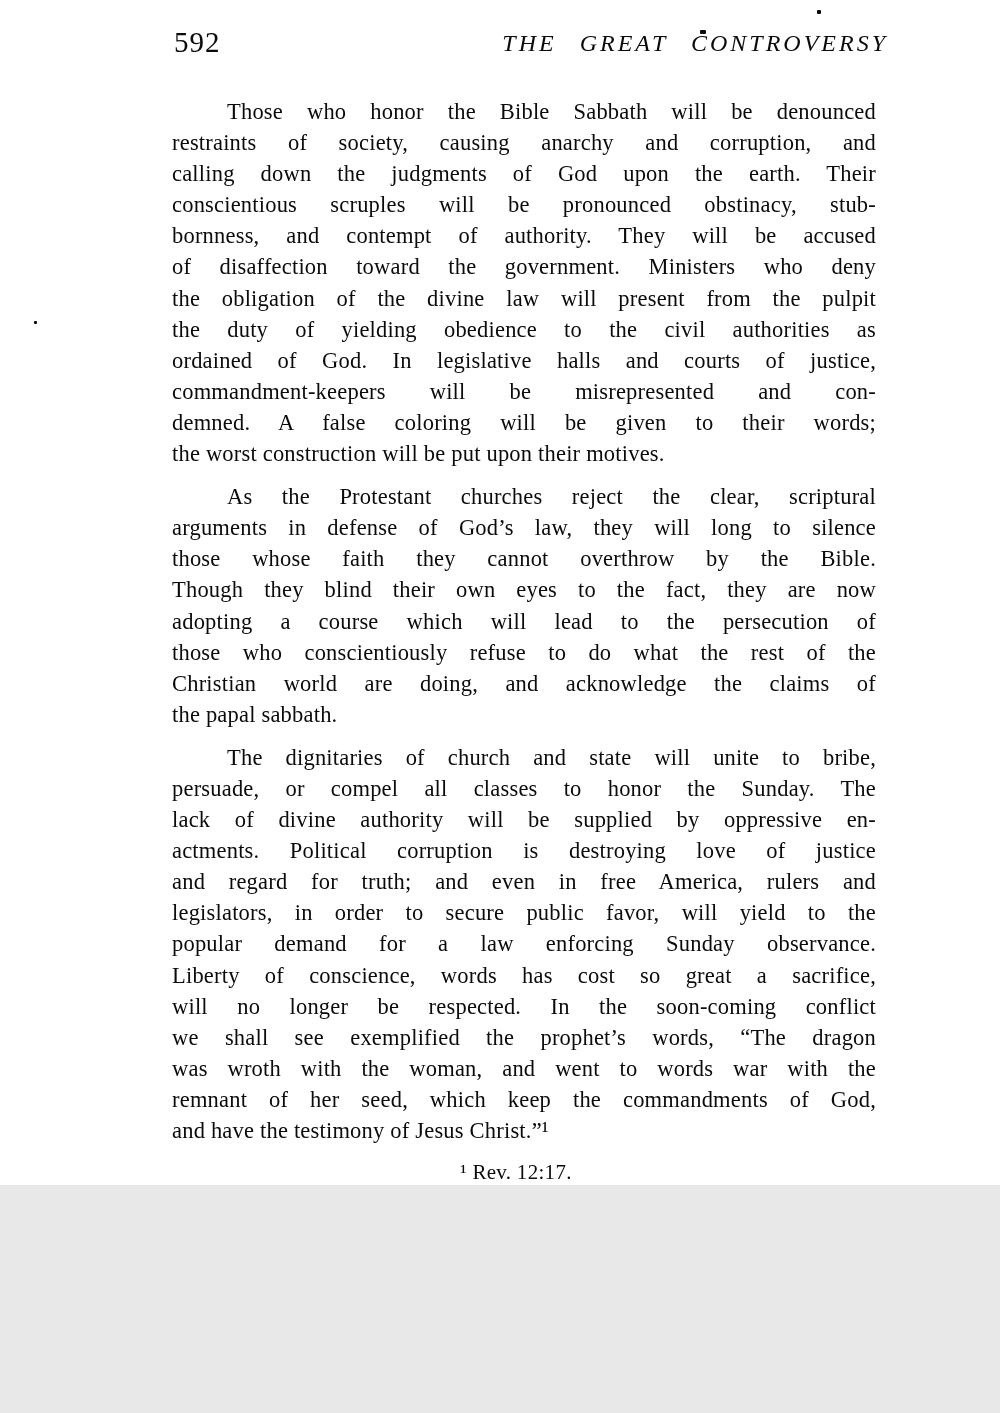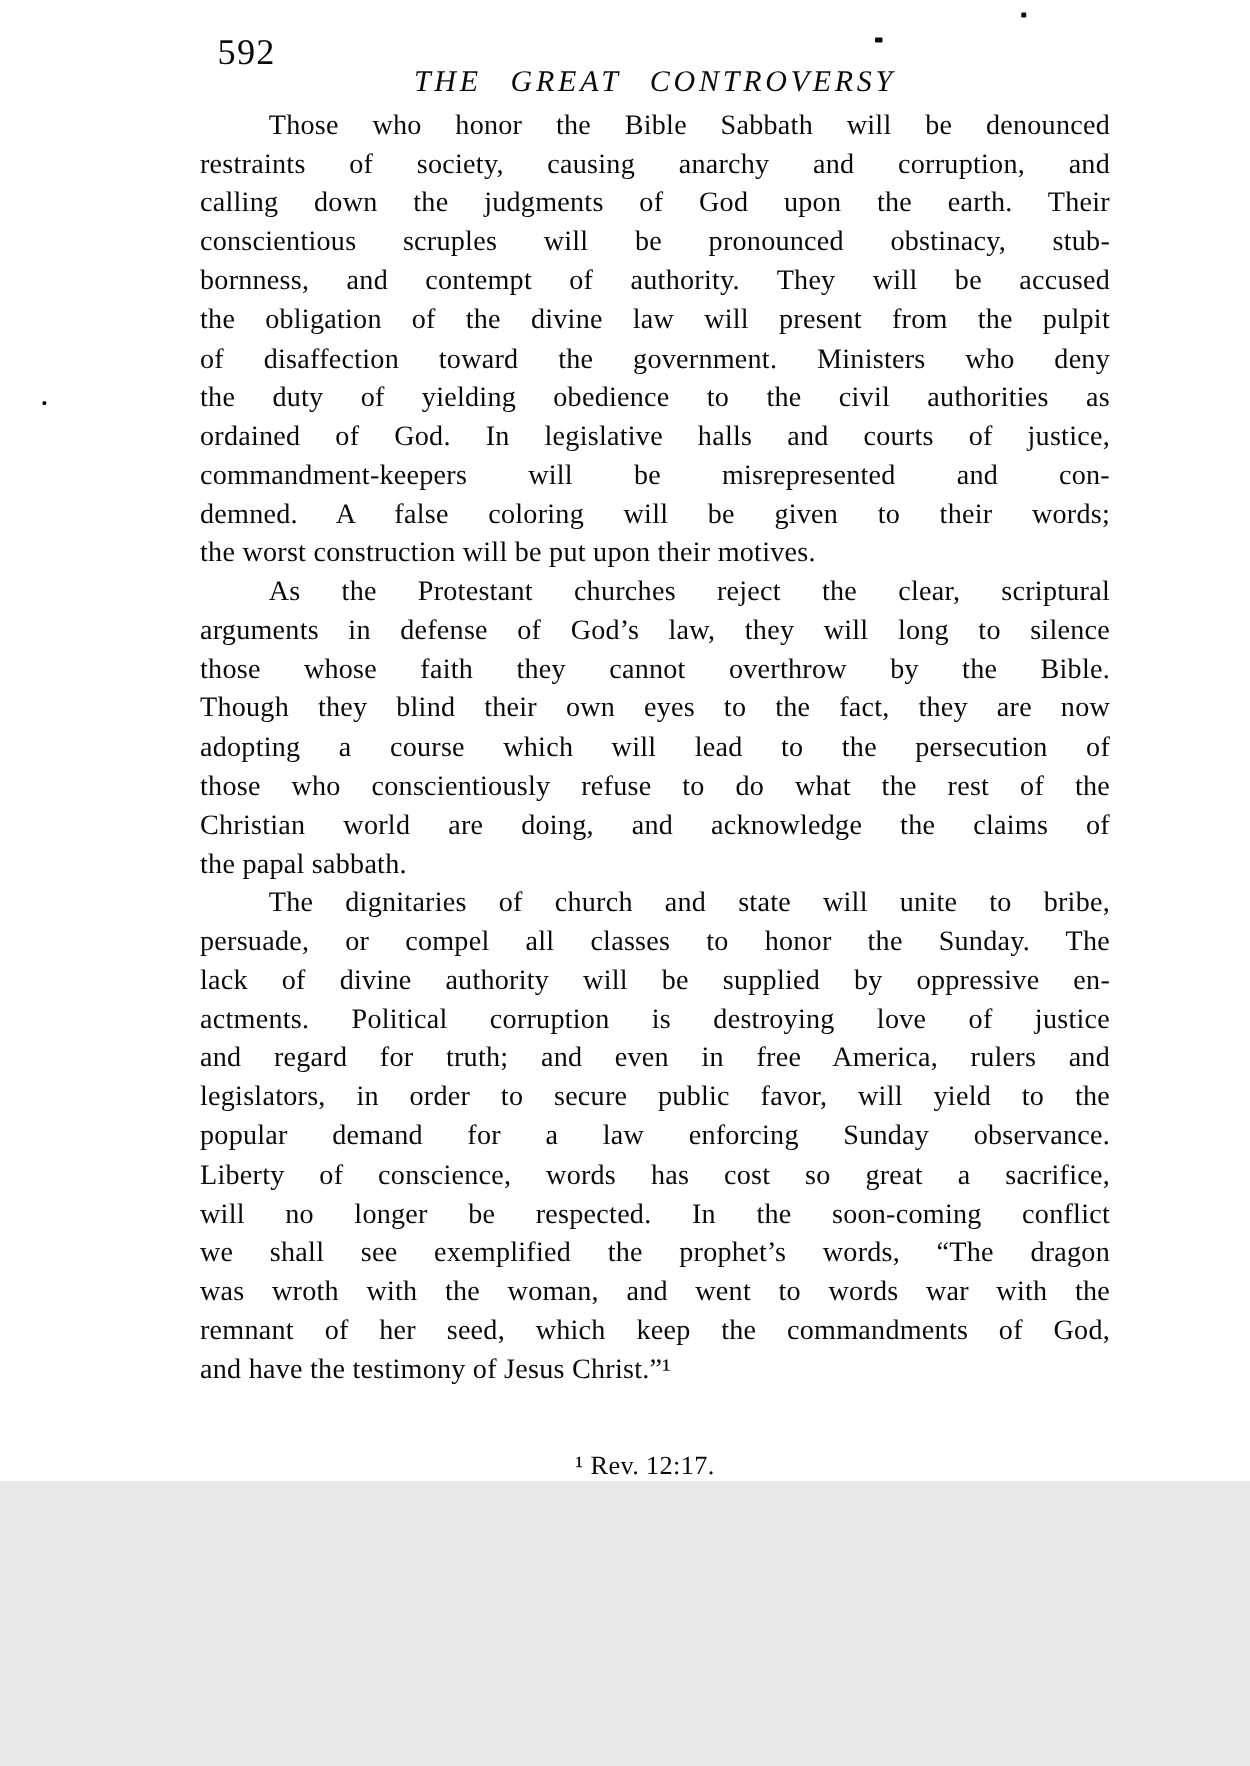--- a/index.html
+++ b/index.html
@@ -24,37 +24,36 @@
     left: 14px;
     top: 0;
     font-size: 29px;
     letter-spacing: 1px;
   }
   .running-title {
     position: absolute;
     left: 0;
     top: 4px;
     width: 100%;
-    text-align: center;
+    text-align: right;
     font-style: italic;
     font-size: 24px;
     letter-spacing: 3px;
     word-spacing: 14px;
     white-space: nowrap;
-    margin-top: 23px;
   }
   .text-block {
     position: absolute;
     left: 160px;
     top: 84px;
     width: 728px;
     font-size: 22.5px;
     letter-spacing: 0.2px;
   }
-  .paragraph { margin: 0; }
+  .paragraph { margin: 12px; }
   .line {
     line-height: 31.1px;
     text-align: justify;
     text-align-last: justify;
     white-space: normal;
   }
   .line.first { text-indent: 55px; }
   .line.last { text-align-last: left; }
   .footnote {
     position: absolute;
@@ -82,22 +81,22 @@
   </header>
 
   <main class="text-block">
 
     <div class="paragraph">
       <div class="line first">Those who honor the Bible Sabbath will be denounced</div>
       <div class="line">restraints of society, causing anarchy and corruption, and</div>
       <div class="line">calling down the judgments of God upon the earth.  Their</div>
       <div class="line">conscientious scruples will be pronounced obstinacy, stub-</div>
       <div class="line">bornness, and contempt of authority.  They will be accused</div>
+      <div class="line">of disaffection toward the government.  Ministers who deny</div>
       <div class="line">the obligation of the divine law will present from the pulpit</div>
-      <div class="line">of disaffection toward the government.  Ministers who deny</div>
       <div class="line">the duty of yielding obedience to the civil authorities as</div>
       <div class="line">ordained of God.  In legislative halls and courts of justice,</div>
       <div class="line">commandment-keepers will be misrepresented and con-</div>
       <div class="line">demned.  A false coloring will be given to their words;</div>
       <div class="line last">the worst construction will be put upon their motives.</div>
     </div>
 
     <div class="paragraph">
       <div class="line first">As the Protestant churches reject the clear, scriptural</div>
       <div class="line">arguments in defense of God’s law, they will long to silence</div>

